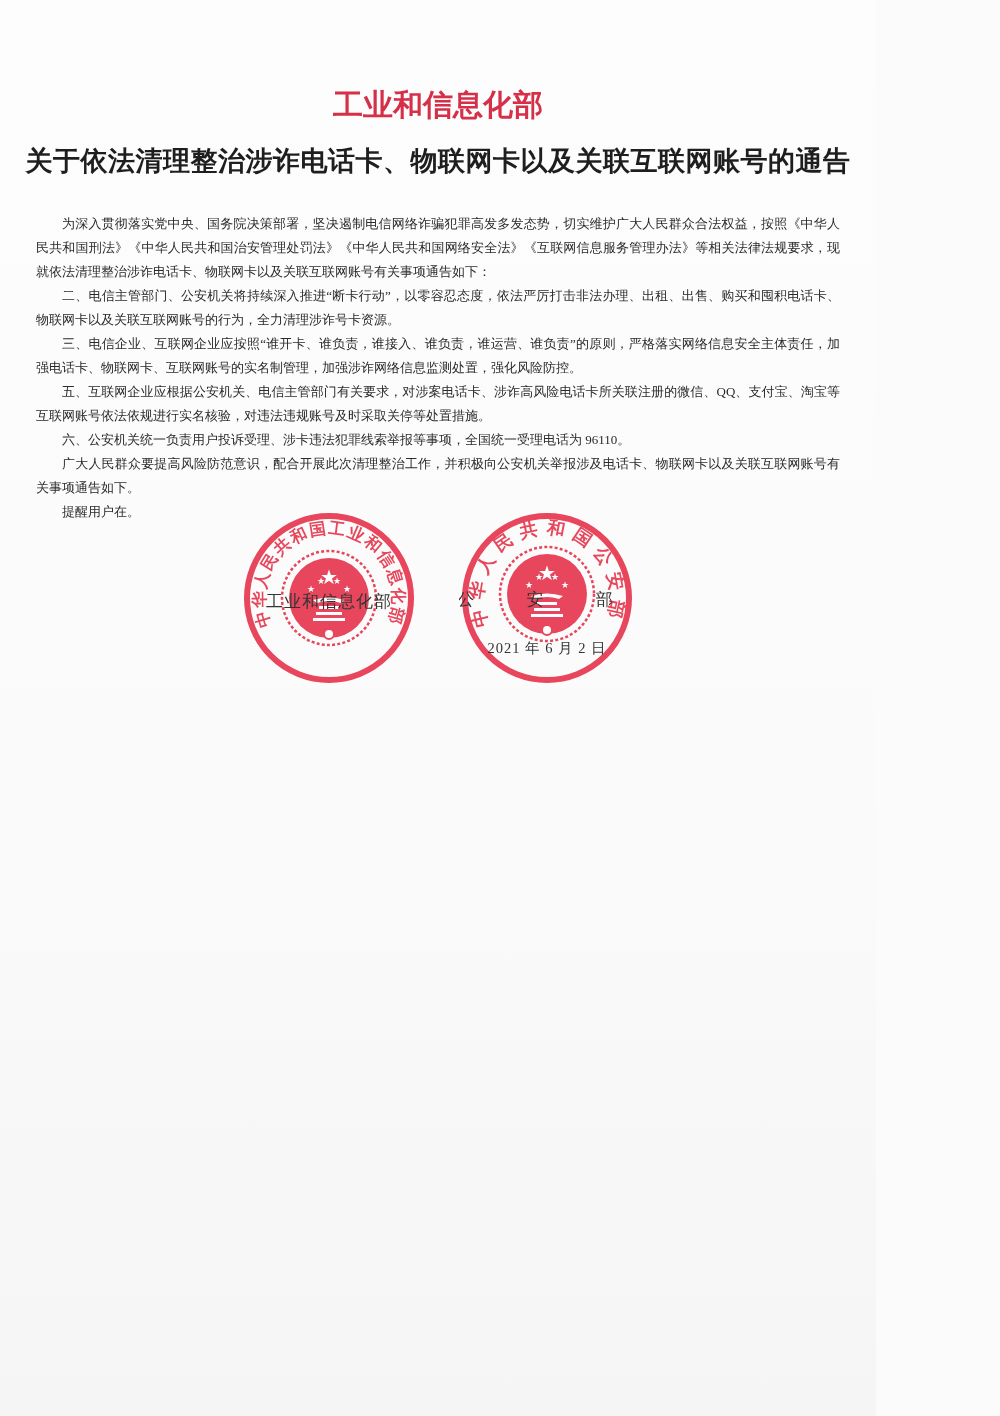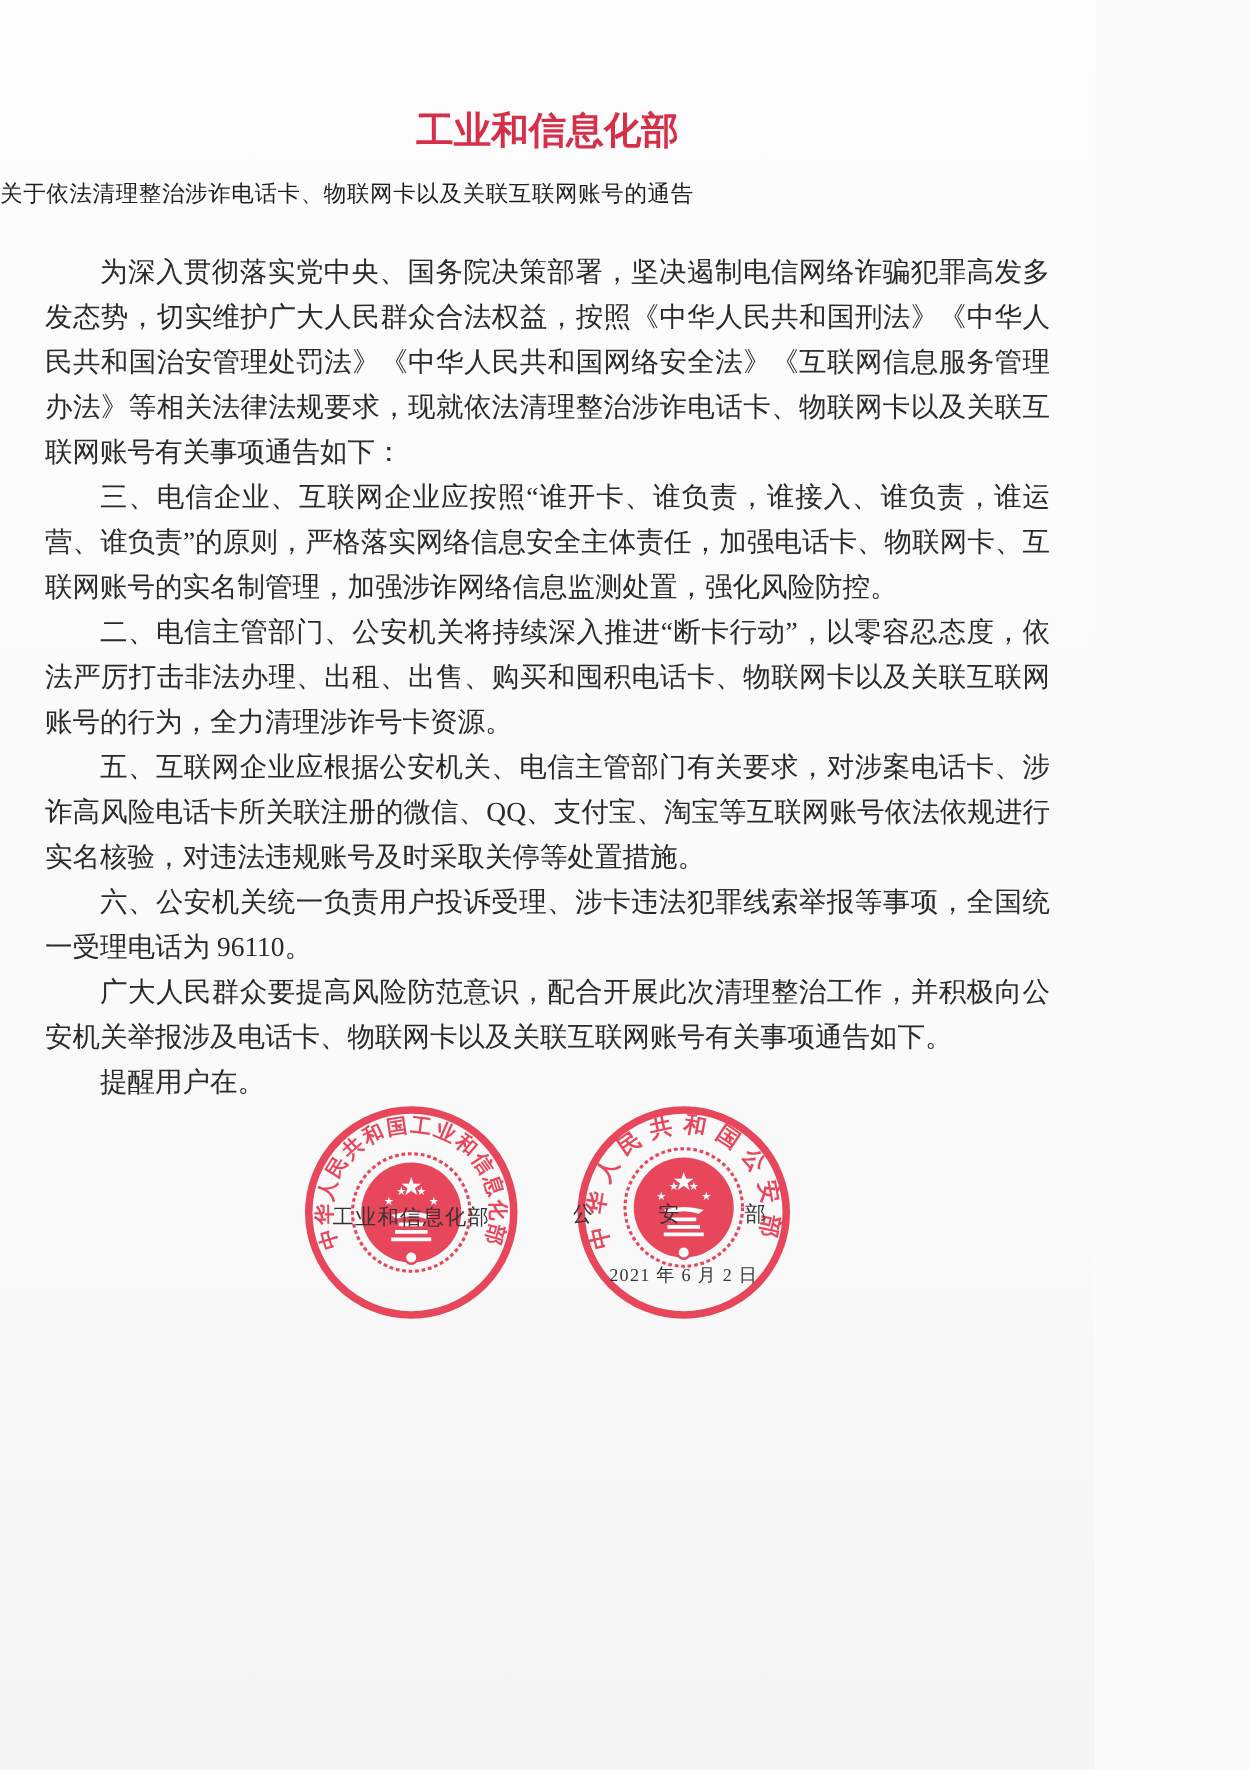--- a/index.html
+++ b/index.html
@@ -23,26 +23,27 @@
   .header-row{
     display:flex;justify-content:center;align-items:baseline;
     padding-top:88px;gap:114px;
     color:var(--header-red);
     font-weight:bold;font-size:30px;
     line-height:1.1;
   }
   .ministry-spaced{letter-spacing:60px;margin-right:-60px;}
   .doc-title{
     margin:22px 0 0;
-    font-size:18px;font-weight:normal;
+    text-align:center;
+    font-size:27px;font-weight:bold;
     color:#1e1e1e;letter-spacing:0.5px;
   }
   .body-text{
-    width:804px;margin:33px auto 12px;
-    font-size:22px;line-height:36px;
+    width:804px;margin:33px auto 0;
+    font-size:13px;line-height:24px;
     color:var(--ink);
     text-align:justify;text-justify:inter-ideograph;
   }
   .para{margin:0;text-indent:2em;}
   .seal-row{
     position:relative;
     display:flex;justify-content:center;gap:42px;
     margin-top:-14px;
   }
   .seal{color:var(--seal-red);opacity:0.93;}
@@ -56,22 +57,22 @@
 <div class="page">
 
   <div class="header-row">
     <span class="ministry">工业和信息化部</span>
   </div>
 
   <h1 class="doc-title">关于依法清理整治涉诈电话卡、物联网卡以及关联互联网账号的通告</h1>
 
   <div class="body-text">
       <p class="para">为深入贯彻落实党中央、国务院决策部署，坚决遏制电信网络诈骗犯罪高发多发态势，切实维护广大人民群众合法权益，按照《中华人民共和国刑法》《中华人民共和国治安管理处罚法》《中华人民共和国网络安全法》《互联网信息服务管理办法》等相关法律法规要求，现就依法清理整治涉诈电话卡、物联网卡以及关联互联网账号有关事项通告如下：</p>
+      <p class="para">二、电信主管部门、公安机关将持续深入推进“断卡行动”，以零容忍态度，依法严厉打击非法办理、出租、出售、购买和囤积电话卡、物联网卡以及关联互联网账号的行为，全力清理涉诈号卡资源。</p>
       <p class="para">三、电信企业、互联网企业应按照“谁开卡、谁负责，谁接入、谁负责，谁运营、谁负责”的原则，严格落实网络信息安全主体责任，加强电话卡、物联网卡、互联网账号的实名制管理，加强涉诈网络信息监测处置，强化风险防控。</p>
-      <p class="para">二、电信主管部门、公安机关将持续深入推进“断卡行动”，以零容忍态度，依法严厉打击非法办理、出租、出售、购买和囤积电话卡、物联网卡以及关联互联网账号的行为，全力清理涉诈号卡资源。</p>
       <p class="para">五、互联网企业应根据公安机关、电信主管部门有关要求，对涉案电话卡、涉诈高风险电话卡所关联注册的微信、QQ、支付宝、淘宝等互联网账号依法依规进行实名核验，对违法违规账号及时采取关停等处置措施。</p>
       <p class="para">六、公安机关统一负责用户投诉受理、涉卡违法犯罪线索举报等事项，全国统一受理电话为 96110。</p>
       <p class="para">广大人民群众要提高风险防范意识，配合开展此次清理整治工作，并积极向公安机关举报涉及电话卡、物联网卡以及关联互联网账号有关事项通告如下。</p>
       <p class="para">提醒用户在。</p>
     </div>
 
   <div class="seal-row">
 
     <div class="seal">
       <svg width="176" height="176" viewBox="0 0 176 176">

